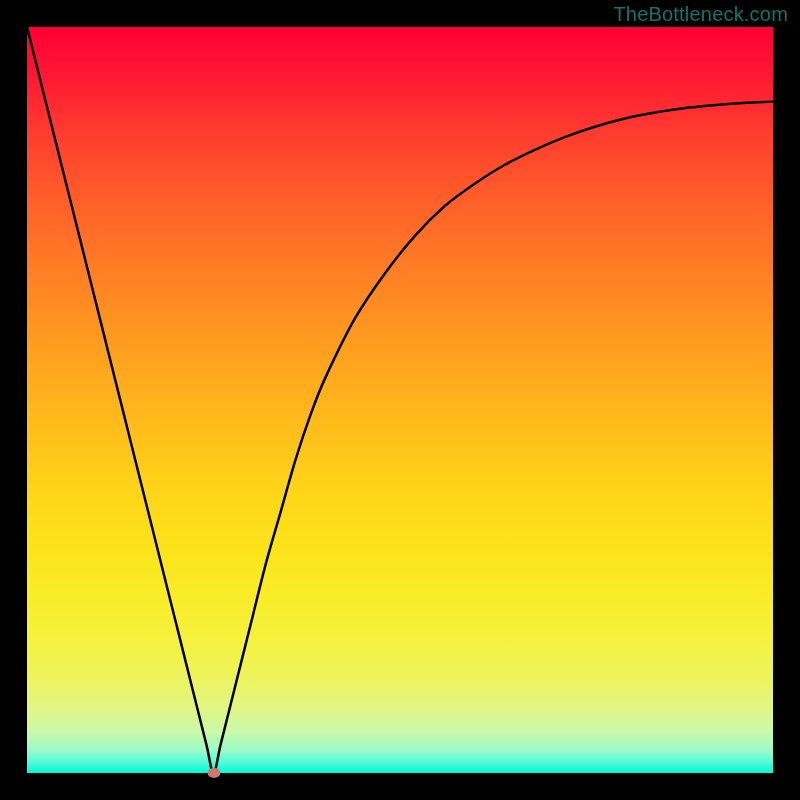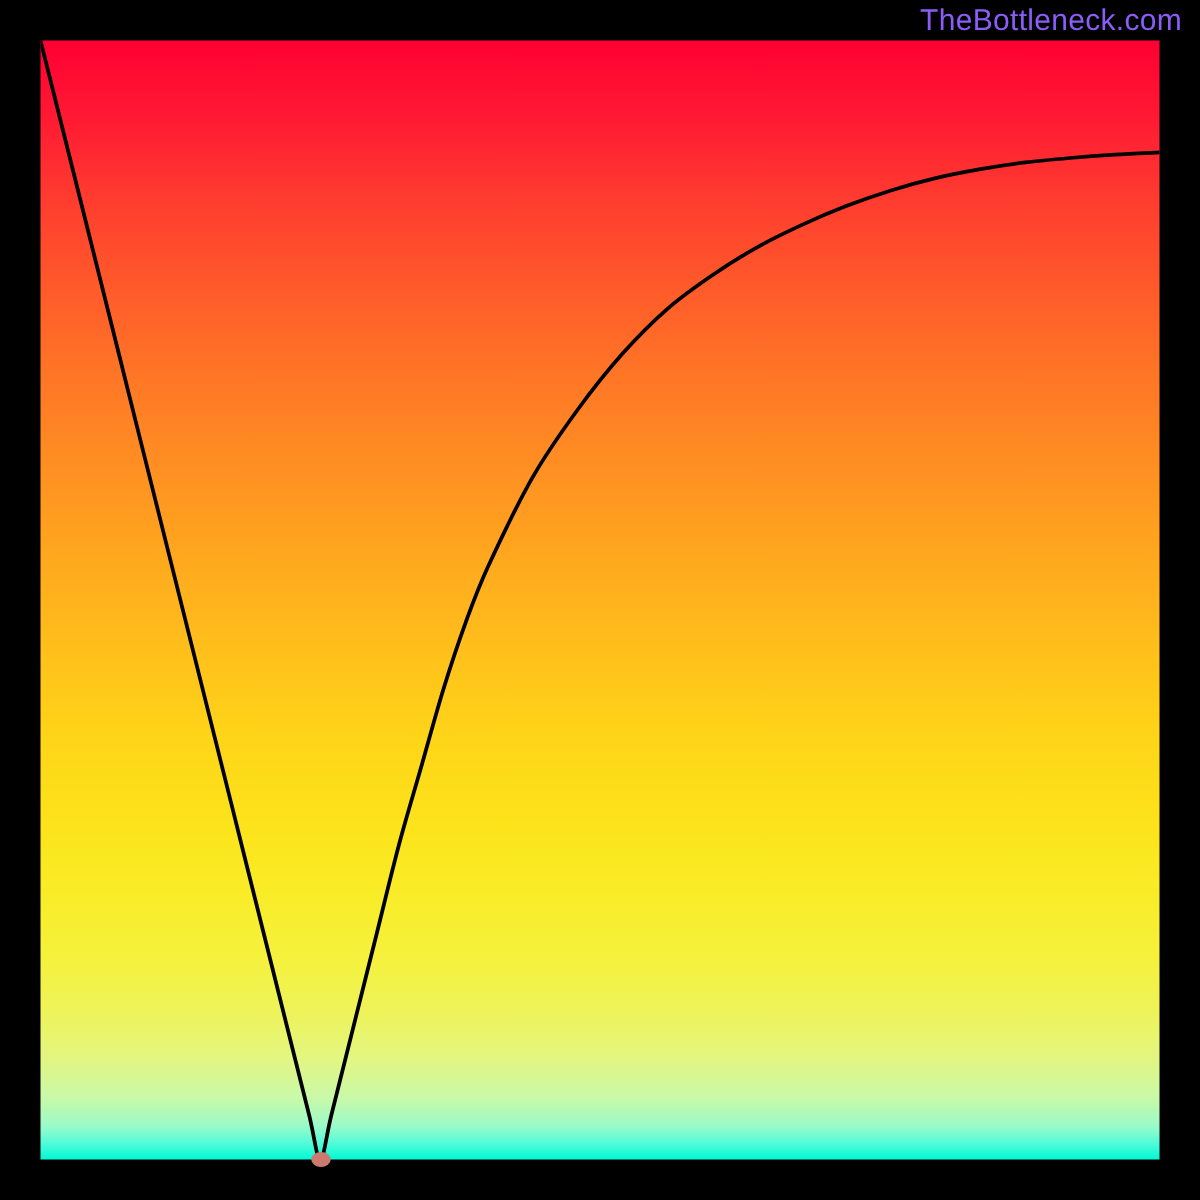--- a/index.html
+++ b/index.html
@@ -35,21 +35,21 @@
       #c9f9a8 94.5%,
       #9afbc9 97%,
       #55fbd9 98.5%,
       #00f9d4 100%
     );
   }
   .watermark {
     position: absolute;
     top: 3px;
     right: 12px;
-    color: #8b5cf6;
+    color: #0f766e;
     font-size: 20px;
     font-weight: 500;
     letter-spacing: 0.2px;
     user-select: none;
   }
   svg.curve {
     position: absolute;
     left: 0;
     top: 0;
     width: 746px;

